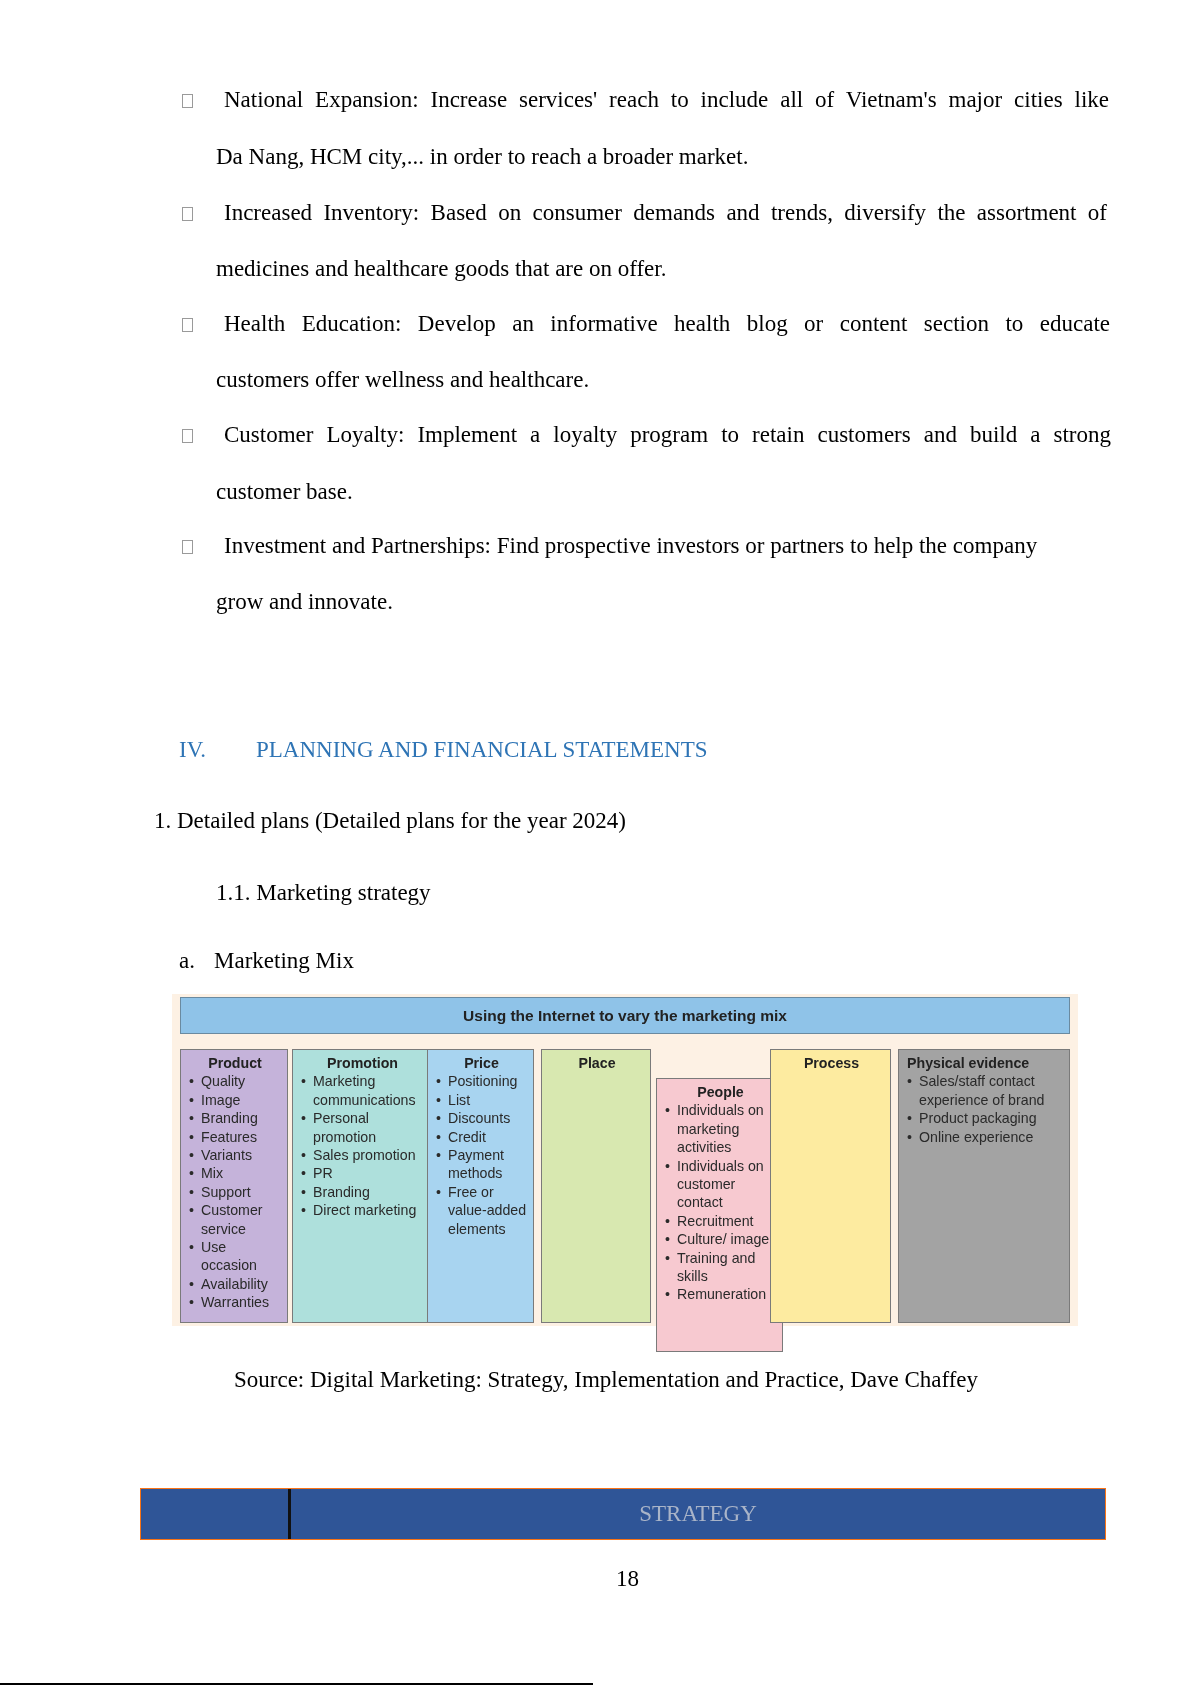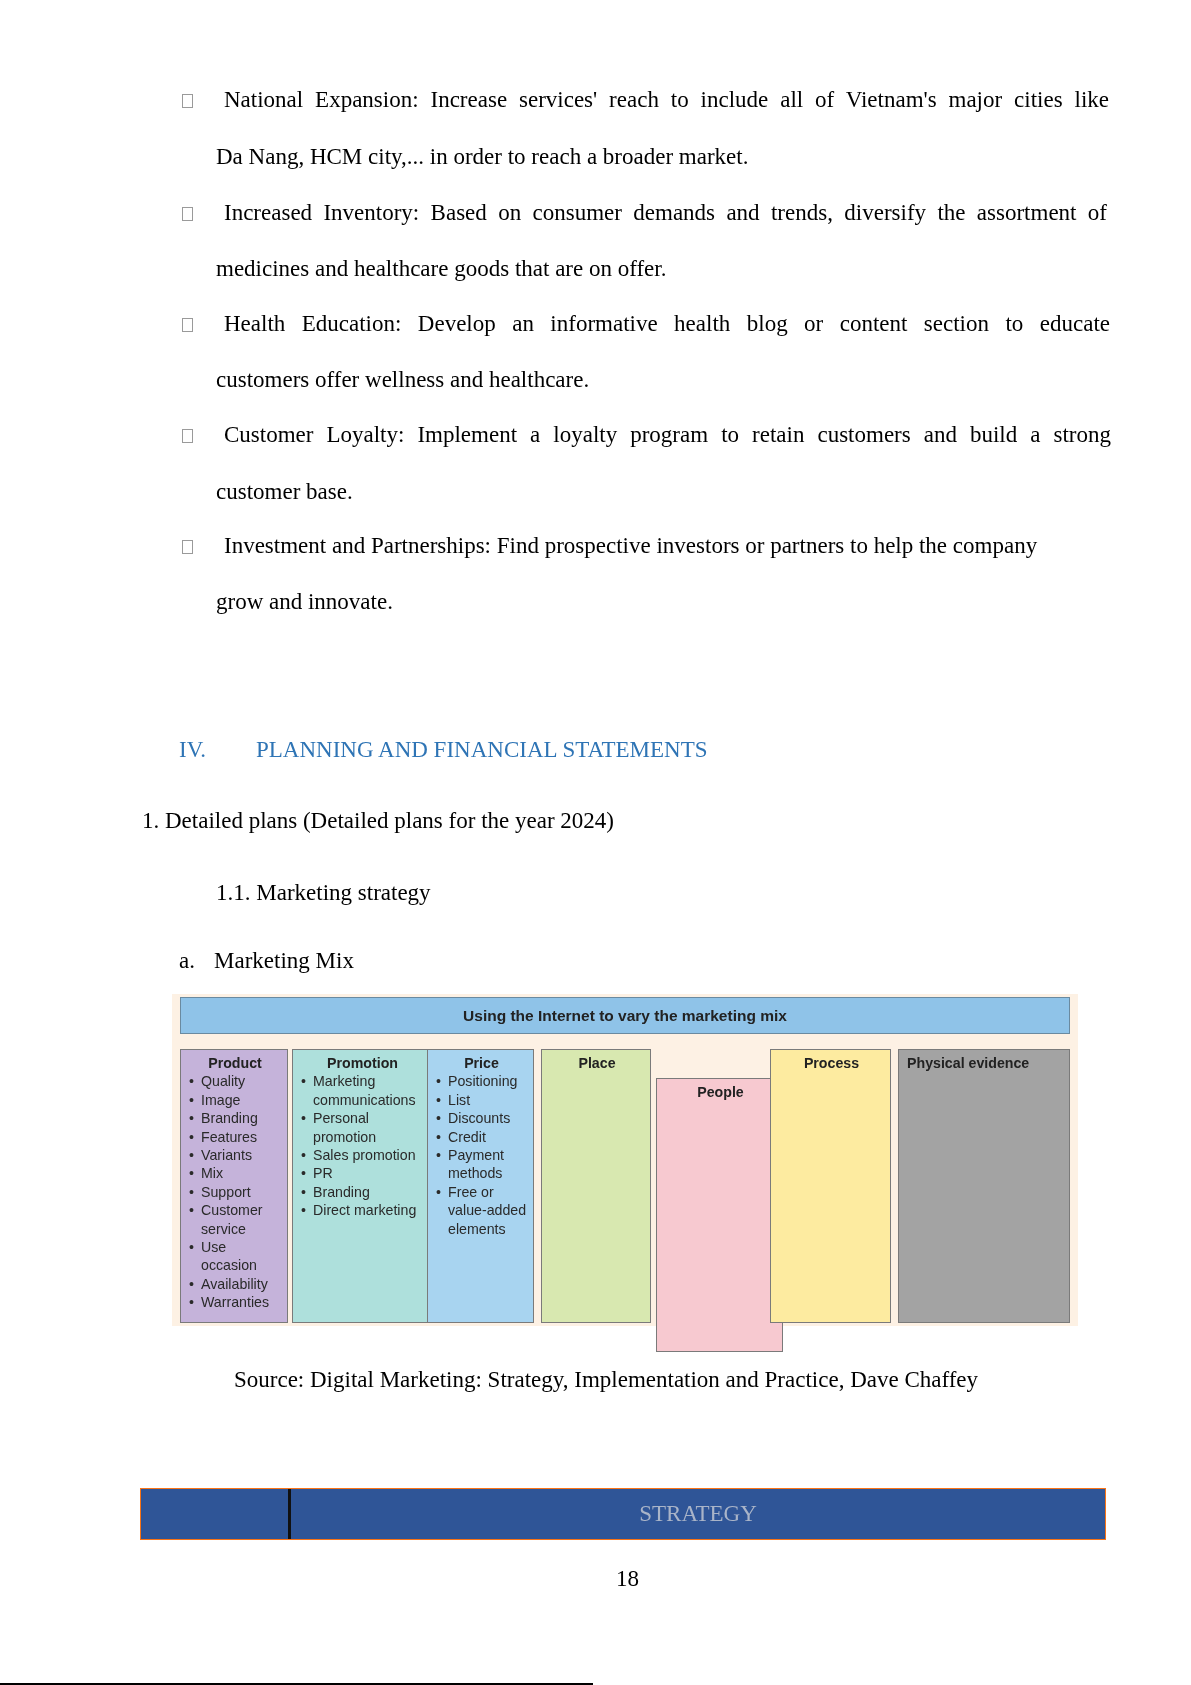--- a/index.html
+++ b/index.html
@@ -49,21 +49,21 @@
   <div class="abs body-text" style="left:216px;top:478px;">customer base.</div>
 
   <span class="bullet-box" style="left:182px;top:540px;"></span>
   <div class="abs body-text" style="left:224px;top:532px;">Investment and Partnerships: Find prospective investors or partners to help the company</div>
   <div class="abs body-text" style="left:216px;top:588px;">grow and innovate.</div>
 </div>
 
 <div class="abs heading-blue body-text" style="left:179px;top:736px;">IV.</div>
 <div class="abs heading-blue body-text" style="left:256px;top:736px;">PLANNING AND FINANCIAL STATEMENTS</div>
 
-<div class="abs body-text" style="left:142px;top:807px;">1. Detailed plans (Detailed plans for the year 2024)</div>
+<div class="abs body-text" style="left:154px;top:807px;">1. Detailed plans (Detailed plans for the year 2024)</div>
 <div class="abs body-text" style="left:216px;top:879px;">1.1. Marketing strategy</div>
 <div class="abs body-text" style="left:179px;top:947px;">a.</div>
 <div class="abs body-text" style="left:214px;top:947px;">Marketing Mix</div>
 
 <div class="mix">
   <div class="mix-header">Using the Internet to vary the marketing mix</div>
   <div id="mix-columns">
       <div class="mix-col" style="left: 8px; width: 108px; background: rgb(197, 179, 218);">
         <div class="col-title">Product</div>
         <ul>
@@ -100,26 +100,39 @@
           <li>Credit</li>
           <li>Payment methods</li>
           <li>Free or value-added elements</li>
         </ul>
       </div>
       <div class="mix-col" style="left: 369px; width: 110px; background: rgb(216, 232, 176);">
         <div class="col-title">Place</div>
       </div>
       <div class="mix-col" style="left: 484px; width: 127px; background: rgb(247, 201, 208); margin-top: 29px;">
         <div class="col-title">People</div>
+        <ul>
+          <li>Individuals on marketing activities</li>
+          <li>Individuals on customer contact</li>
+          <li>Recruitment</li>
+          <li>Culture/ image</li>
+          <li>Training and skills</li>
+          <li>Remuneration</li>
+        </ul>
       </div>
       <div class="mix-col" style="left: 598px; width: 121px; background: rgb(253, 235, 160);">
         <div class="col-title">Process</div>
       </div>
       <div class="mix-col" style="left: 726px; width: 172px; background: #a3a3a3;">
         <div class="col-title" style="text-align: left;">Physical evidence</div>
+        <ul>
+          <li>Sales/staff contact experience of brand</li>
+          <li>Product packaging</li>
+          <li>Online experience</li>
+        </ul>
       </div>
     </div>
 </div>
 
 <div class="abs body-text" style="left:234px;top:1366px;">Source: Digital Marketing: Strategy, Implementation and Practice, Dave Chaffey</div>
 
 <div class="strategy-table">
   <div class="strategy-cell-left"></div>
   <div class="strategy-cell-right">STRATEGY</div>
 </div>

